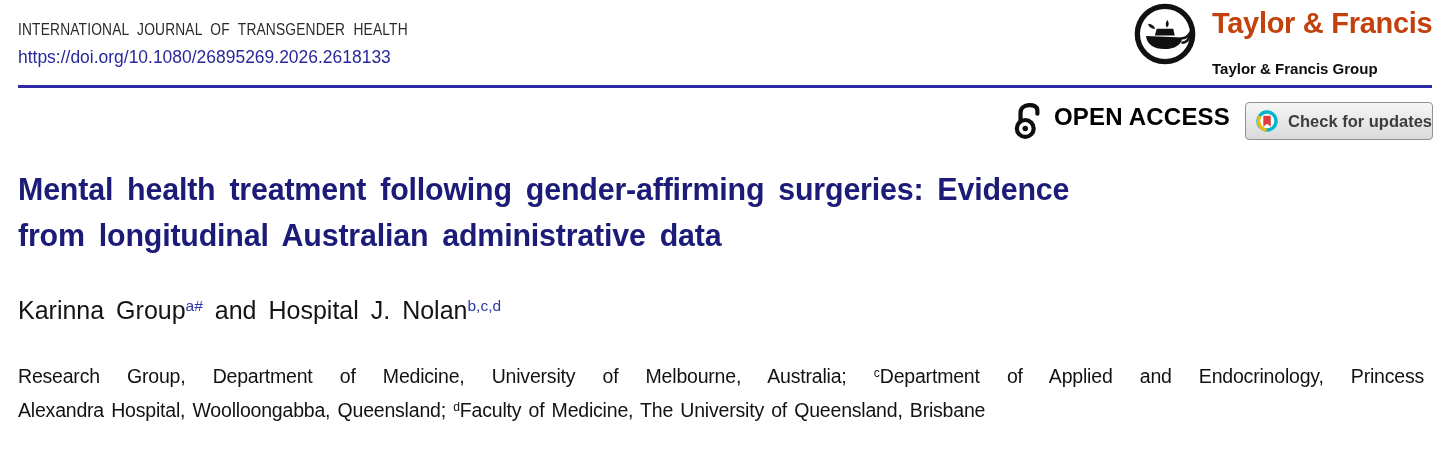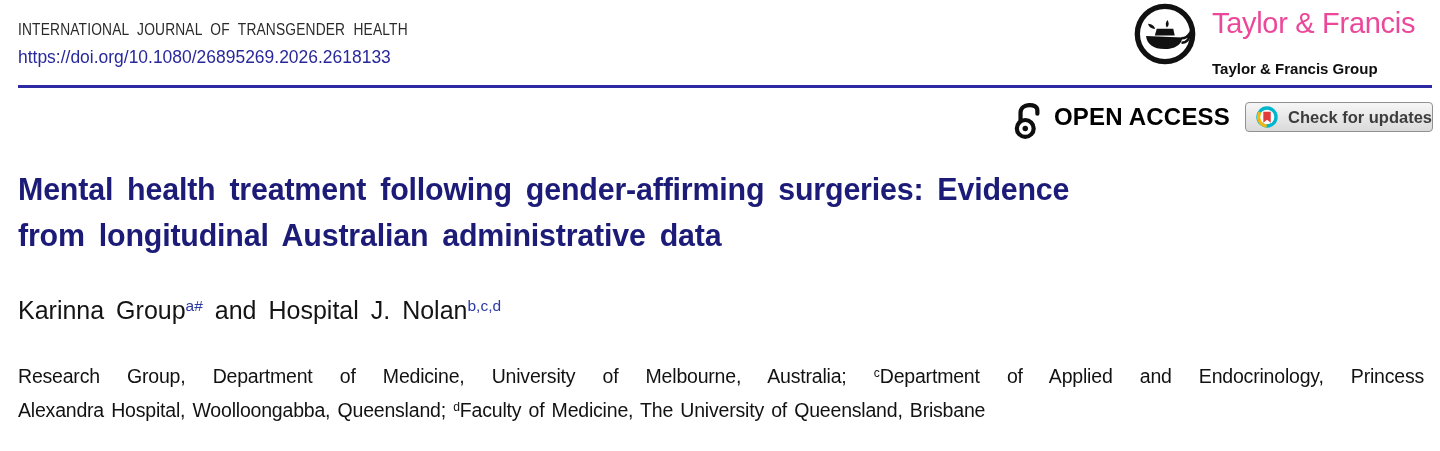--- a/index.html
+++ b/index.html
@@ -20,36 +20,36 @@
     color: #2a2a2a; transform: scaleX(0.86); transform-origin: left top;
     white-space: nowrap;
   }
   .doi-link {
     position: absolute; left: 18px; top: 47px;
     font-size: 18px; color: #28289b; text-decoration: none;
     white-space: nowrap; transform: scaleX(0.97); transform-origin: left top;
   }
   .tf-logo { position: absolute; left: 1132px; top: 1px; width: 66px; height: 66px; }
   .tf-text { position: absolute; left: 1212px; top: 7px; }
-  .tf-name { font-size: 29px; font-weight: 400; color: #ec4899; letter-spacing: -0.3px; white-space: nowrap; }
+  .tf-name { font-size: 29px; font-weight: 700; color: #c2410c; letter-spacing: -0.3px; white-space: nowrap; }
   .tf-group { font-size: 15px; font-weight: 700; color: #0d0d0d; margin-top: 20px; white-space: nowrap; }
   .head-rule {
     position: absolute; left: 18px; top: 85px; width: 1414px; height: 3px;
     background: #2d2aa3;
   }
 
   
   .oa-icon { position: absolute; left: 1014px; top: 100px; }
   .oa-label {
     position: absolute; left: 1054px; top: 103px;
     font-size: 24px; font-weight: 600; color: #000000; letter-spacing: 0.2px;
     white-space: nowrap;
   }
   .check-btn {
-    position: absolute; left: 1245px; top: 102px; width: 188px; height: 30px;
+    position: absolute; left: 1245px; top: 102px; width: 188px; height: 38px;
     display: flex; align-items: center; gap: 9px; padding-left: 9px;
     background: linear-gradient(#f6f6f6, #dadada);
     border: 1px solid #919191; border-radius: 4px;
     cursor: pointer;
   }
   .check-btn-label {
     font-size: 16.5px; font-weight: 700; color: #3d3d3d; white-space: nowrap;
   }
 
   

